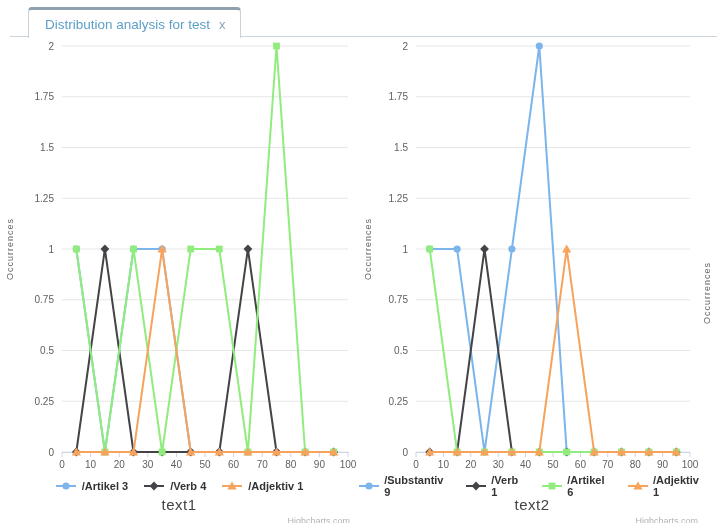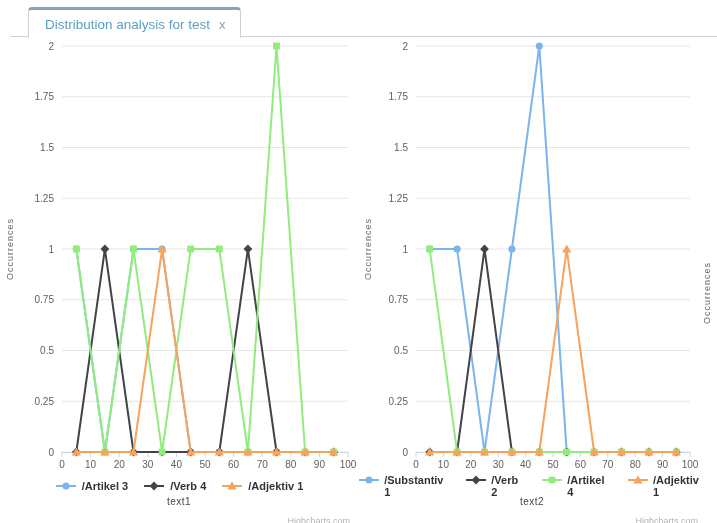--- a/index.html
+++ b/index.html
@@ -22,23 +22,23 @@
   .tab-title { color:#5d9fc7; font-size:13.5px; }
   .tab-close { color:#8ea3b0; font-size:13px; cursor:pointer; line-height:1; }
 
   
   .charts { position:absolute; left:0; top:38px; width:717px; height:485px; }
   .chart { position:absolute; top:0; height:485px; }
   #chart0 { left:0;   width:358px; }
   #chart1 { left:358px; width:348px; }
   .plot-svg { display:block; }
   .legend { display:flex; justify-content:center; align-items:center; gap:15px; margin-top:7px; height:14px; }
-  .legend-item { display:flex; align-items:flex-start; gap:5px; cursor:pointer; }
+  .legend-item { display:flex; align-items:center; gap:5px; cursor:pointer; }
   .legend-label { font-size:11px; font-weight:bold; color:#333333; }
-  .chart-title { text-align:center; font-size:10px; color:#444444; margin-top:3px; letter-spacing:0.5px; }
+  .chart-title { text-align:center; font-size:15px; color:#444444; margin-top:3px; letter-spacing:0.5px; }
   .watermark { position:absolute; right:8px; bottom:-3px; font-size:9px; color:#b3b3b3; }
 
   
   .edge-axis { position:absolute; left:699px; top:220px; width:18px; height:74px; overflow:visible; }
   .edge-axis span {
     position:absolute; left:-24px; top:30px;
     display:block; width:64px; text-align:center;
     transform:rotate(-90deg);
     font-size:9px; color:#666666; letter-spacing:1px; white-space:nowrap;
   }
@@ -261,35 +261,35 @@
           <path d="M263.5 409.6 L268.1 417.6 L258.9 417.6 Z" fill="#f7a35c"></path>
           <path d="M290.9 409.6 L295.5 417.6 L286.29999999999995 417.6 Z" fill="#f7a35c"></path>
           <path d="M318.3 409.6 L322.90000000000003 417.6 L313.7 417.6 Z" fill="#f7a35c"></path>
         </svg>
       <div class="legend">
           <span class="legend-item">
             <svg width="22" height="12">
               <line x1="1" y1="6" x2="21" y2="6" stroke="#7cb5ec" stroke-width="2"></line>
               <circle cx="11" cy="6" r="3.6" fill="#7cb5ec"></circle>
             </svg>
-            <span class="legend-label">/Substantiv 1</span>
+            <span class="legend-label">/Substantiv 9</span>
           </span>
           <span class="legend-item">
             <svg width="22" height="12">
               <line x1="1" y1="6" x2="21" y2="6" stroke="#434348" stroke-width="2"></line>
               <path d="M11 1.5999999999999996 L15.4 6 L11 10.4 L6.6 6 Z" fill="#434348"></path>
             </svg>
-            <span class="legend-label">/Verb 2</span>
+            <span class="legend-label">/Verb 1</span>
           </span>
           <span class="legend-item">
             <svg width="22" height="12">
               <line x1="1" y1="6" x2="21" y2="6" stroke="#90ed7d" stroke-width="2"></line>
               <rect x="7.6" y="2.6" width="6.8" height="6.8" fill="#90ed7d"></rect>
             </svg>
-            <span class="legend-label">/Artikel 4</span>
+            <span class="legend-label">/Artikel 6</span>
           </span>
           <span class="legend-item">
             <svg width="22" height="12">
               <line x1="1" y1="6" x2="21" y2="6" stroke="#f7a35c" stroke-width="2"></line>
               <path d="M11 1.5999999999999996 L15.6 9.6 L6.4 9.6 Z" fill="#f7a35c"></path>
             </svg>
             <span class="legend-label">/Adjektiv 1</span>
           </span>
         </div>
       <div class="chart-title">text2</div>

